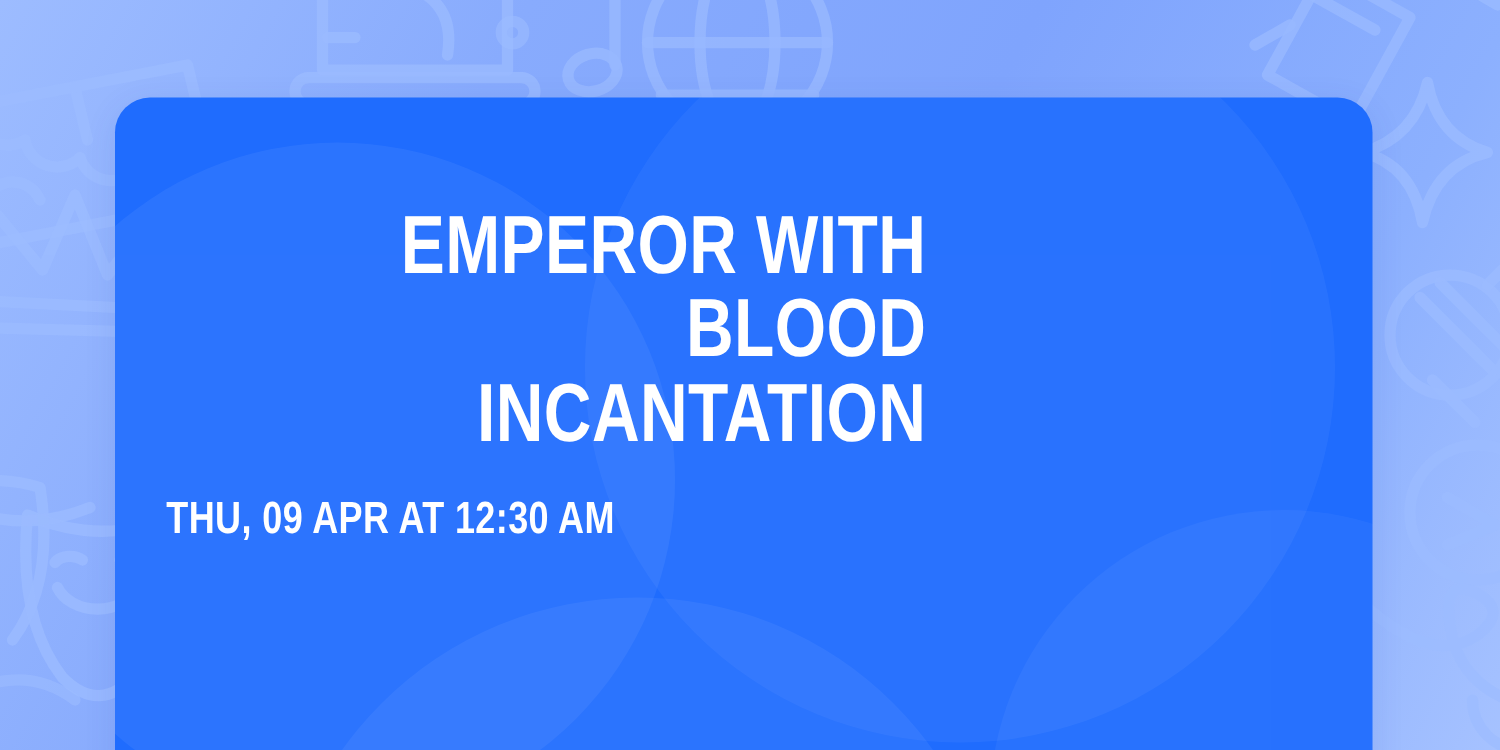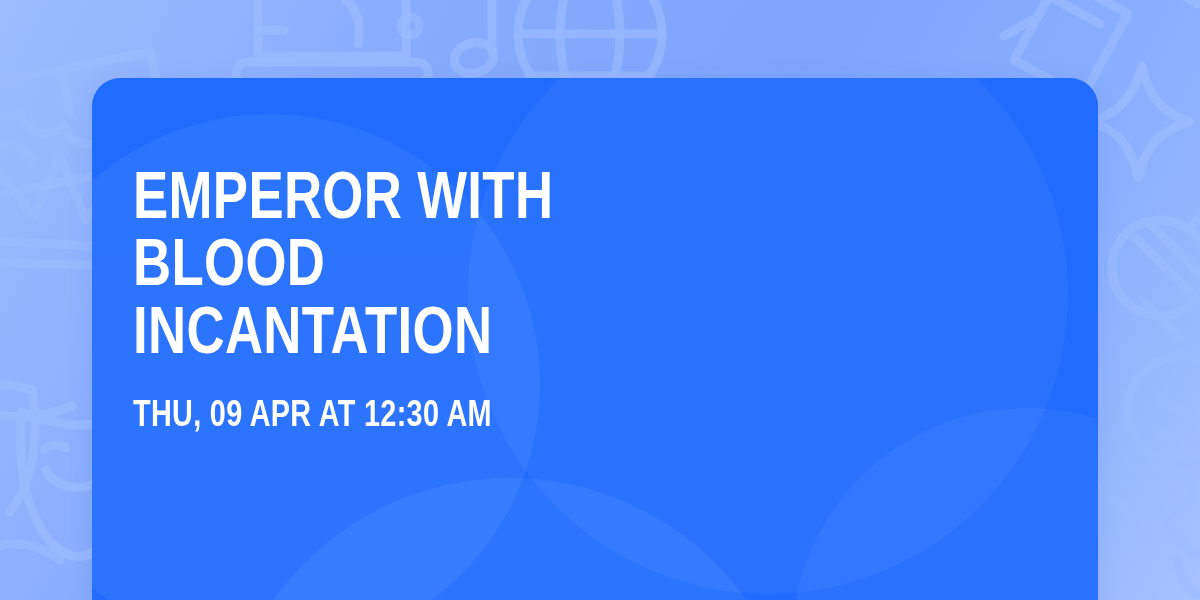--- a/index.html
+++ b/index.html
@@ -14,20 +14,21 @@
     overflow: hidden;
     font-family: "Liberation Sans", "DejaVu Sans", sans-serif;
   }
 
   #banner {
     position: relative;
     width: 1200px;
     height: 600px;
     overflow: hidden;
     background: linear-gradient(118deg, #9dbcff 0%, #88abfd 28%, #7fa4fd 55%, #8cb0fe 80%, #a6c2ff 100%);
+    text-align: right;
   }
 
   
   #doodles {
     position: absolute;
     inset: 0;
     width: 1200px;
     height: 600px;
     pointer-events: none;
   }

